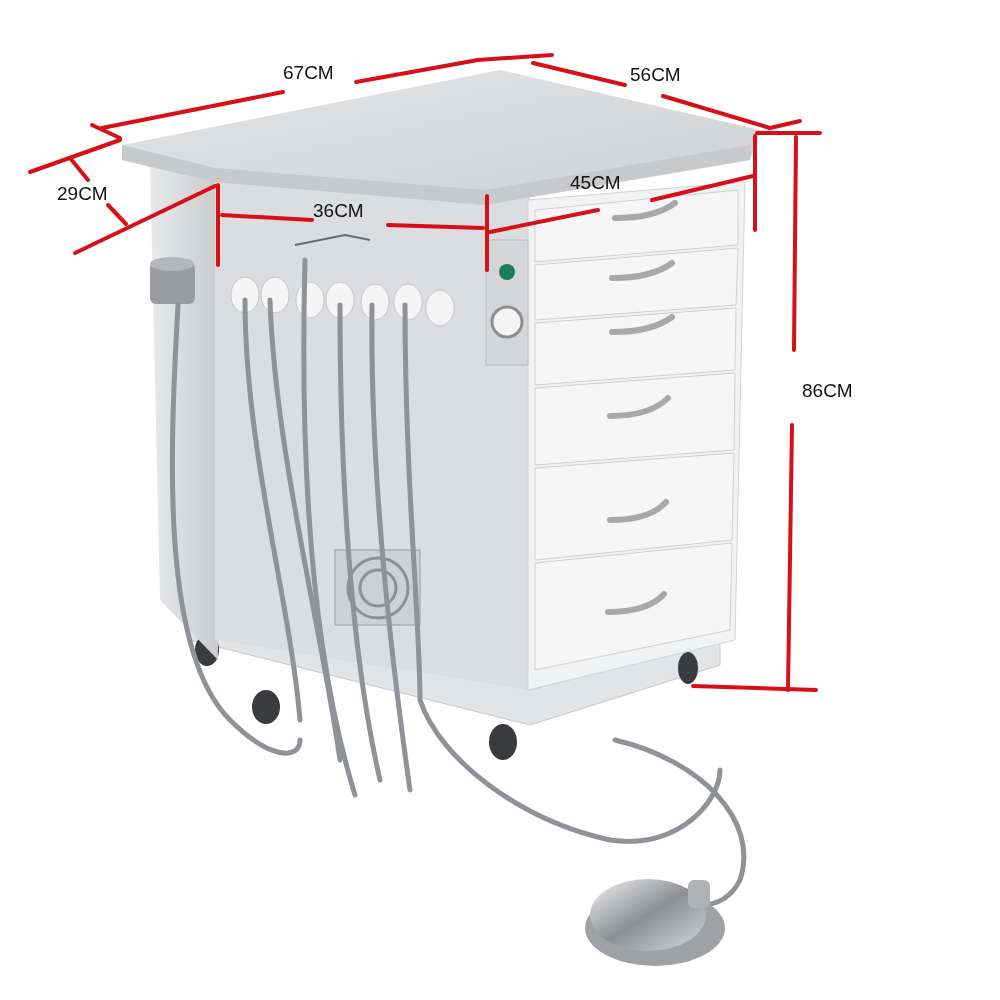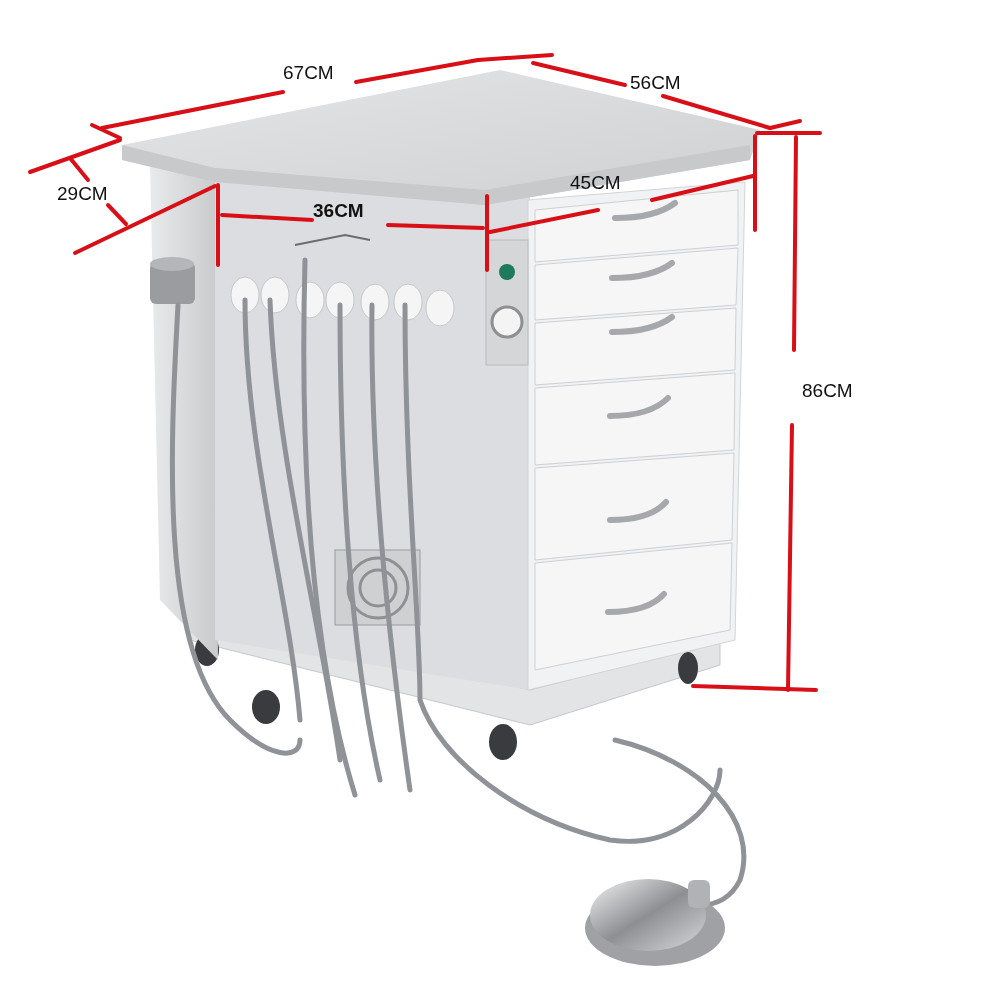--- a/index.html
+++ b/index.html
@@ -141,18 +141,18 @@
     <line x1="652" y1="200" x2="753" y2="176"></line>
     <line x1="755" y1="136" x2="755" y2="230"></line>
 
     <line x1="796" y1="137" x2="794" y2="350"></line>
     <line x1="792" y1="425" x2="788" y2="690"></line>
     <line x1="693" y1="686" x2="816" y2="690"></line>
   </g>
 </svg>
 
   <div class="label" style="left:283px; top:62px;">67CM</div>
-  <div class="label" style="left:630px; top:72px;">56CM</div>
+  <div class="label" style="left:630px; top:64px;">56CM</div>
   <div class="label" style="left:57px; top:183px;">29CM</div>
-  <div class="label" style="left:313px; top:200px;font-weight:bold;">36CM</div>
+  <div class="label" style="left:313px; top:200px;">36CM</div>
   <div class="label" style="left:570px; top:172px;">45CM</div>
   <div class="label" style="left:802px; top:380px;">86CM</div>
 </div>
 
 </body></html>

